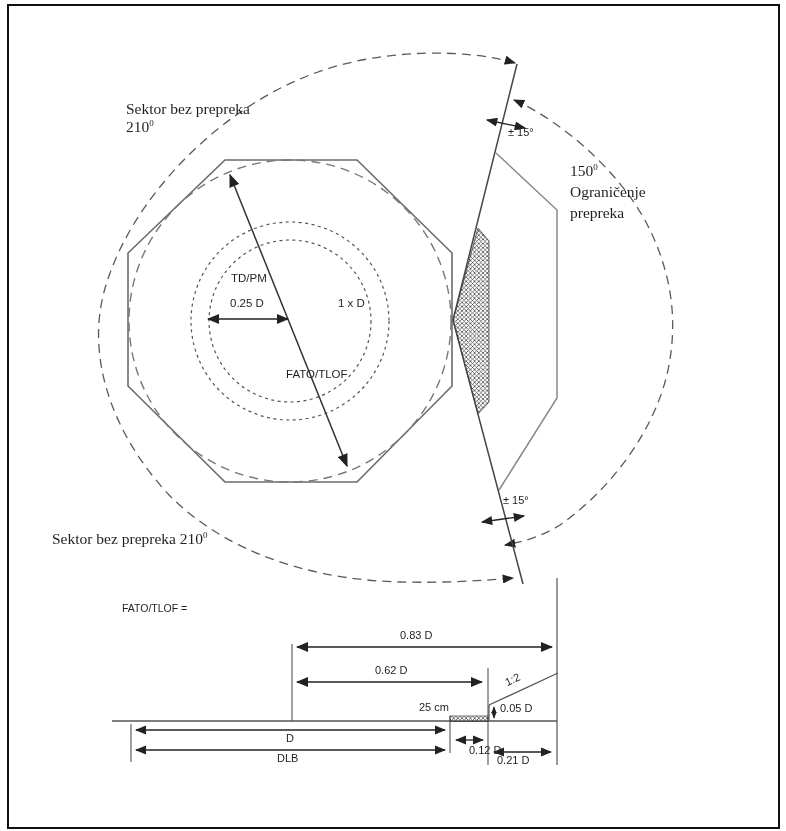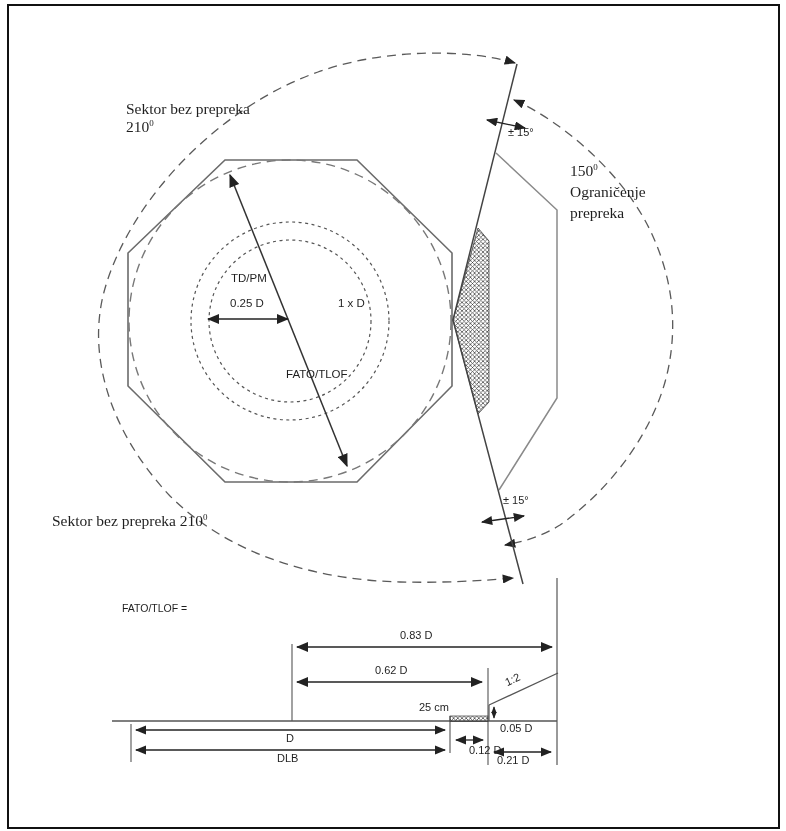--- a/index.html
+++ b/index.html
@@ -99,31 +99,31 @@
   </div>
 
   <div class="lbl sans" style="left:508px;top:126px;">± 15°</div>
   <div class="lbl sans" style="left:503px;top:494px;">± 15°</div>
 
   <div class="lbl sans" style="left:231px;top:272px;font-size:11.5px;">TD/PM</div>
   <div class="lbl sans" style="left:230px;top:297px;font-size:11.5px;">0.25 D</div>
   <div class="lbl sans" style="left:292px;top:297px;font-size:11.5px;margin-left:46px;">1 x D</div>
   <div class="lbl sans" style="left:286px;top:320px;font-size:11.5px;margin-top:48px;">FATO/TLOF</div>
 
-  <div class="lbl serif" style="left:52px;top:512px;">
+  <div class="lbl serif" style="left:52px;top:530px;">
     <span>Sektor bez prepreka 210</span><sup>0</sup>
   </div>
 
   <div id="formula-row" class="lbl" style="left:122px;top:602px;flex-direction:column;">
     <span class="sans-sm">FATO/TLOF =</span>
   </div>
 
   <div class="lbl sans" style="left:400px;top:629px;">0.83 D</div>
   <div class="lbl sans" style="left:367px;top:664px;padding-left:8px;">0.62 D</div>
   <div class="lbl sans" style="left:419px;top:701px;">25 cm</div>
-  <div class="lbl sans" style="left:500px;top:702px;margin-top:20px;">0.05 D</div>
+  <div class="lbl sans" style="left:500px;top:702px;">0.05 D</div>
   <div id="ratio-1-2" class="lbl sans" style="left:508px;top:676px;">1:2</div>
   <div class="lbl sans" style="left:286px;top:732px;">D</div>
   <div class="lbl sans" style="left:277px;top:752px;">DLB</div>
   <div class="lbl sans" style="left:469px;top:744px;">0.12 D</div>
   <div class="lbl sans" style="left:497px;top:754px;">0.21 D</div>
 
 </div>
 
 </body></html>

